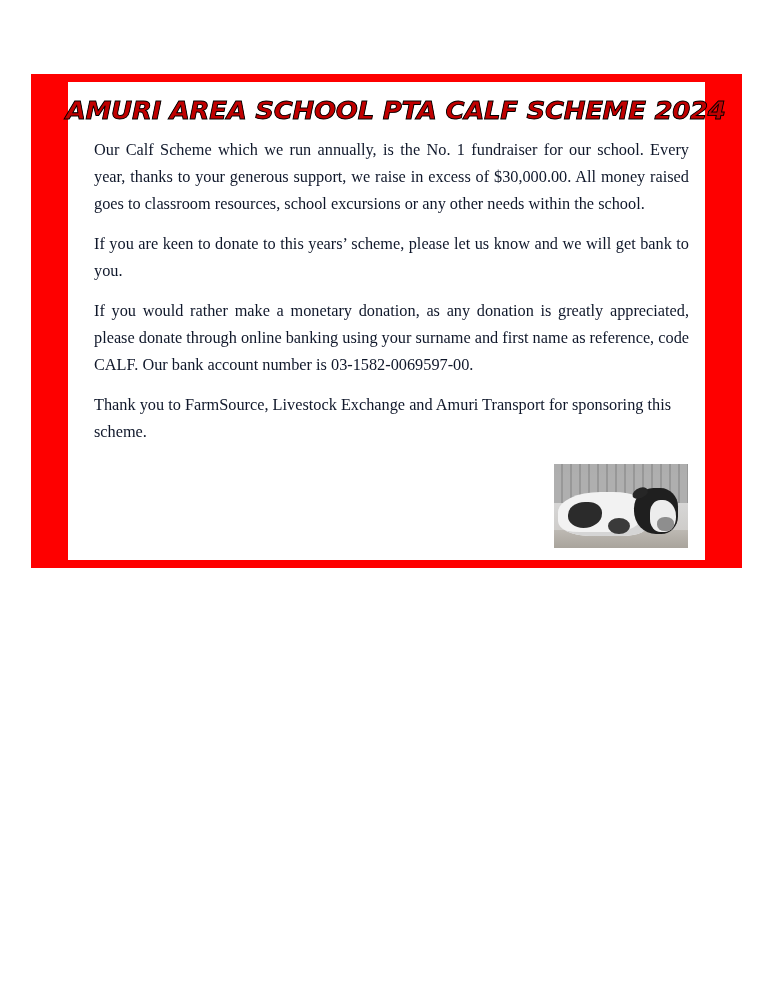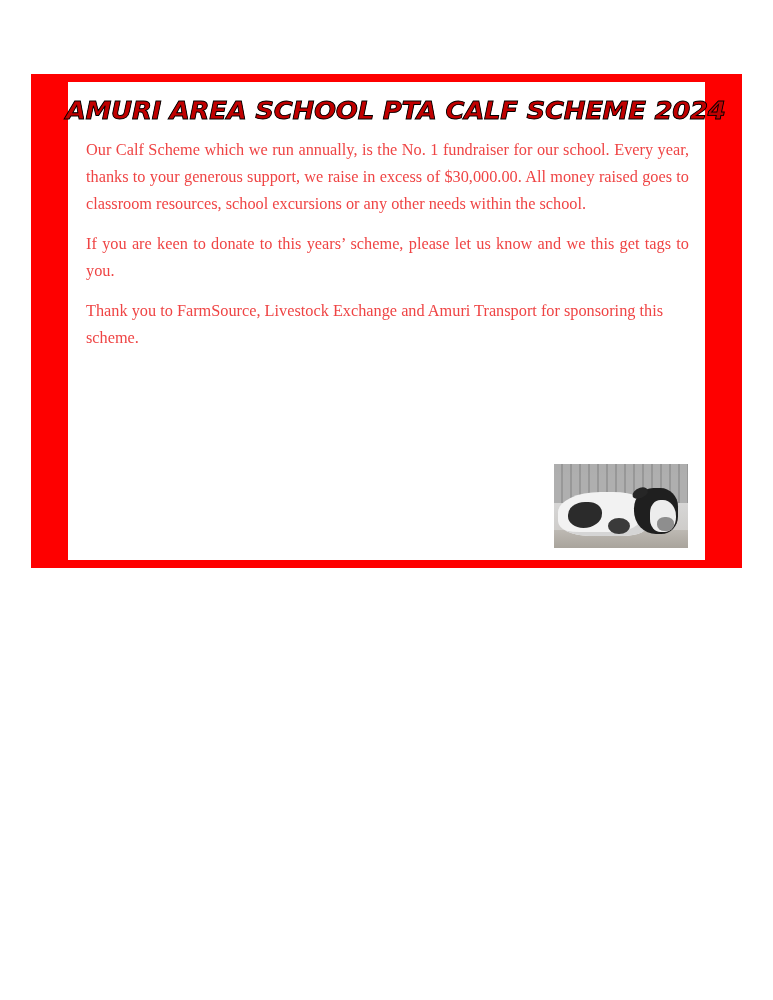--- a/index.html
+++ b/index.html
@@ -65,22 +65,22 @@
   .body-text {
     padding: 0 16px 0 18px;
     margin-top: 12px;
   }
 
   .para {
     font-family: "Liberation Serif", serif;
     font-size: 16.3px;
     line-height: 1.66;
     text-align: justify;
-    margin: 0 0 13px 0;
-    color: #ef4444;
+    margin: 0 0 13px 8px;
+    color: #0f172a;
   }
   .para.last {
     text-align: left;
     margin-bottom: 0;
   }
   .para.nojust {
     text-align: left;
   }
 
   
@@ -166,22 +166,23 @@
 <div class="page">
 
   <div class="poster">
     <div class="poster-inner">
 
       <h1 class="title">AMURI AREA SCHOOL PTA CALF SCHEME 2024</h1>
 
       <div class="body-text">
         <p class="para">Our Calf Scheme which we run annually, is the No. 1 fundraiser for our school. Every year, thanks to your generous support, we raise in excess of $30,000.00. All money raised goes to classroom resources, school excursions or any other needs within the school.</p>
 
-        <p class="para">If you are keen to donate to this years’ scheme, please let us know and we this get tags to you.</p>
-
+        <p class="para">If you are keen to donate to this years’ scheme, please let us know and we will get bank to you.</p>
+
+        <p class="para">If you would rather make a monetary donation, as any donation is greatly appreciated, please donate through online banking using your surname and first name as reference, code CALF. Our bank account number is 03-1582-0069597-00.</p>
 
 
         <p class="para nojust last">Thank you to FarmSource, Livestock Exchange and Amuri Transport for sponsoring this scheme.</p>
       </div>
 
       <div class="photo">
         <div class="barn"></div>
         <div class="ground"></div>
         <div class="cow-body"></div>
         <div class="cow-patch1"></div>

